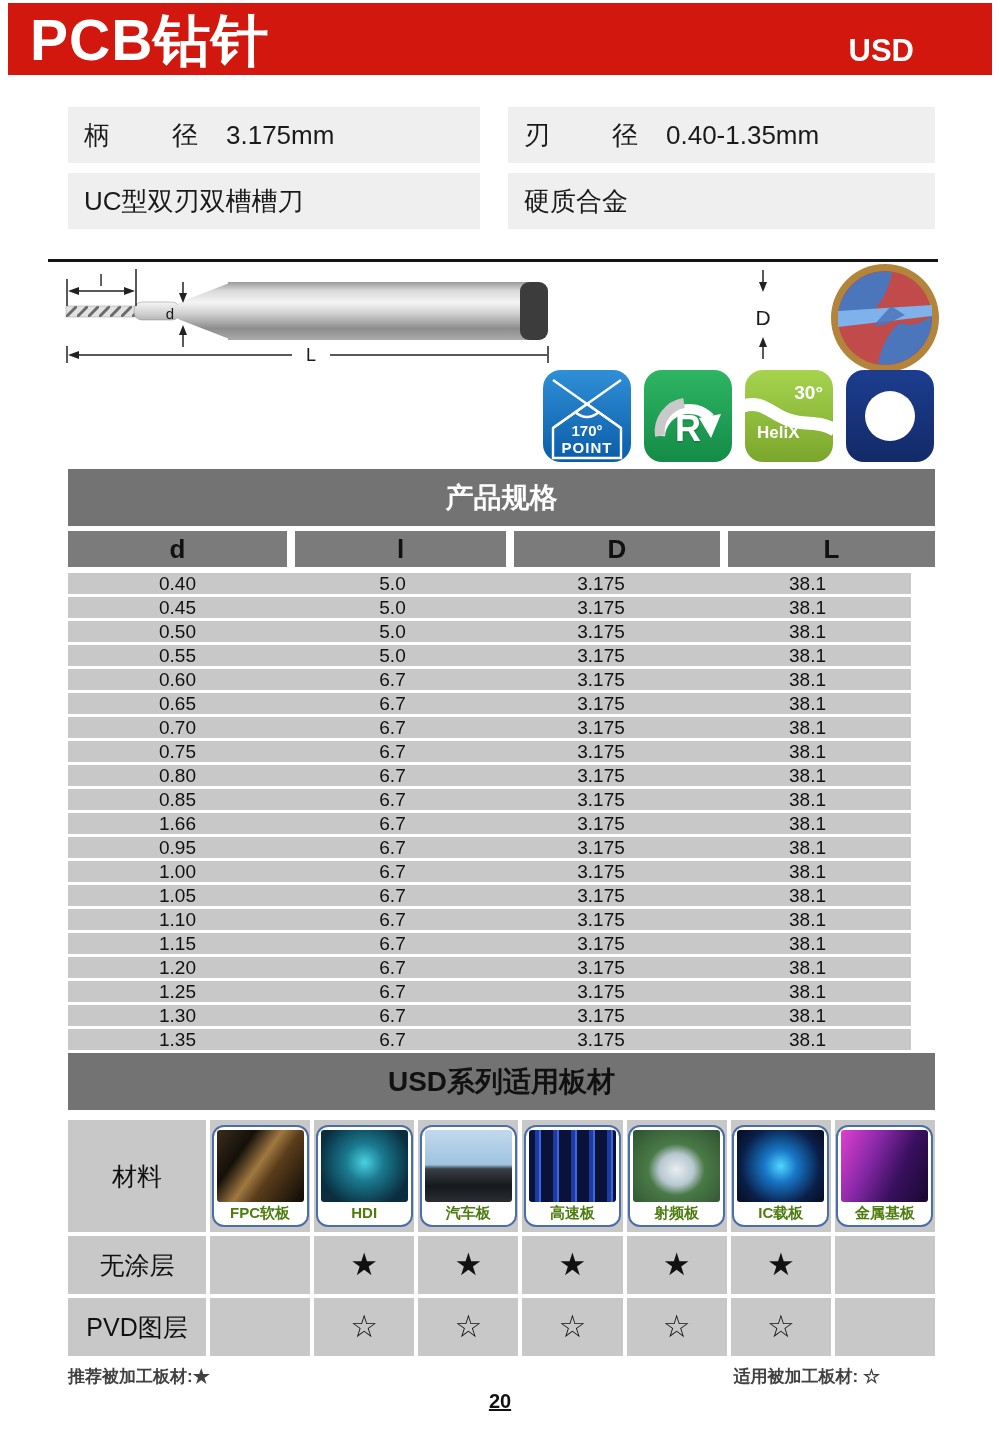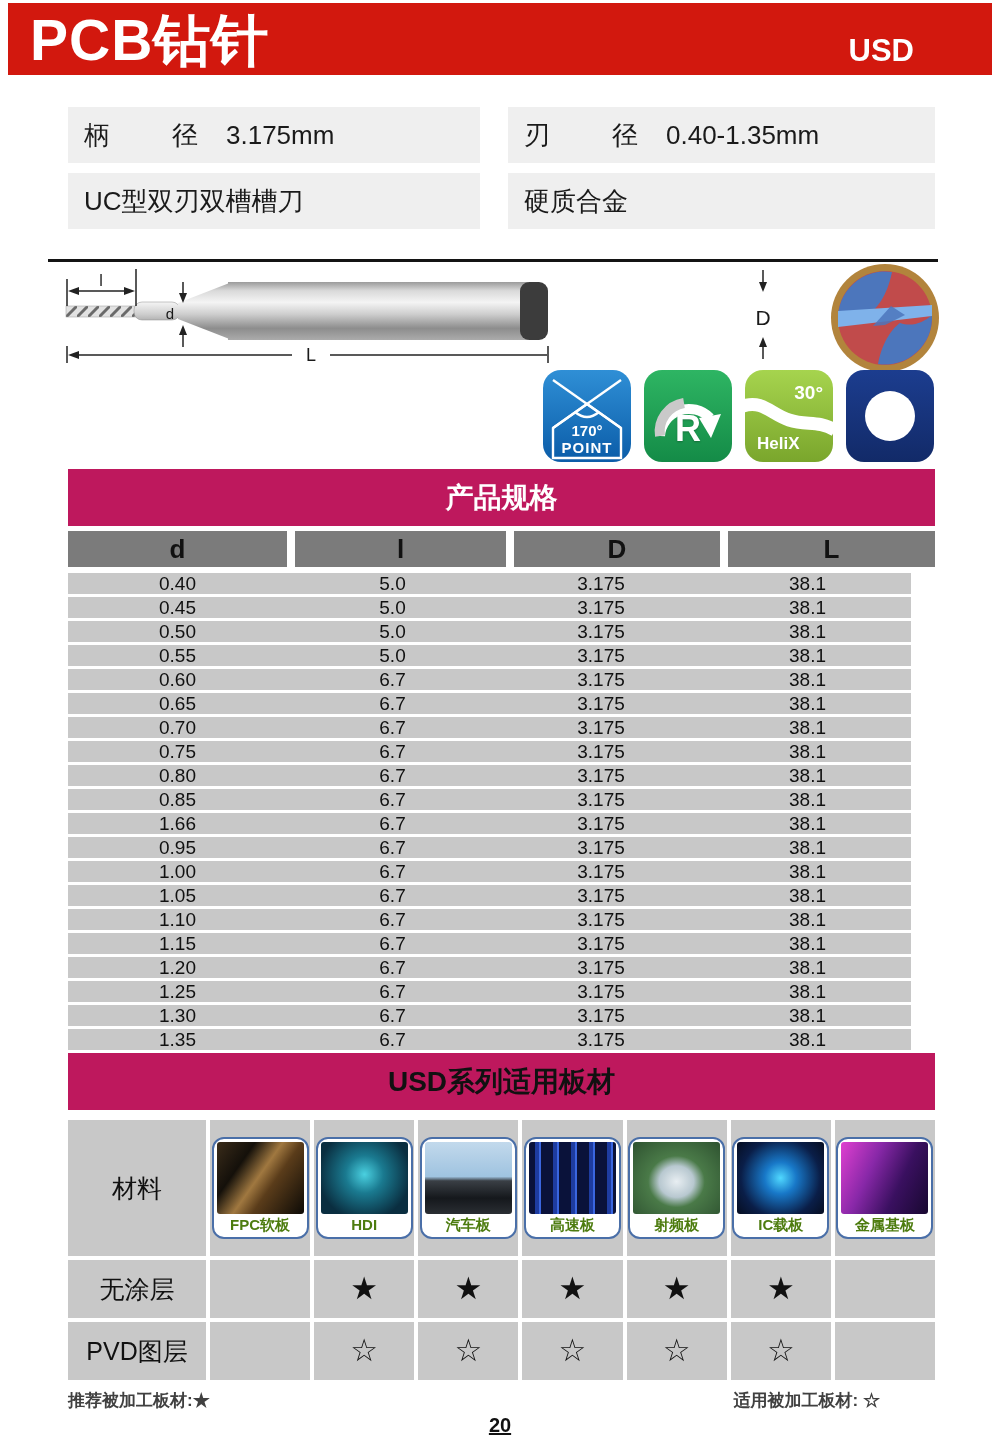--- a/index.html
+++ b/index.html
@@ -29,41 +29,41 @@
   .icon svg { position:absolute; left:0; top:0; }
   .icon-point  { background:linear-gradient(180deg,#2f8fd6 0%,#0b5ca8 100%); }
   .icon-radius { background:linear-gradient(180deg,#2eb563 0%,#148b47 100%); }
   .icon-helix  { background:linear-gradient(180deg,#a6d44e 0%,#7aa62c 100%); }
   .icon-ring   { background:linear-gradient(180deg,#1c3d8f 0%,#122a68 100%); }
   .ic-txt { position:absolute; width:100%; text-align:center; color:#fff; font-weight:600; }
   .pt-1 { top:52px; font-size:15px; }
   .pt-2 { top:69px; font-size:15px; letter-spacing:1px; }
   .rd-r { top:38px; font-size:36px; font-weight:800; text-shadow:0 1px 2px rgba(0,0,0,.25); }
   .hx-a { top:12px; text-align:right; padding-right:10px; font-size:19px; font-weight:700; }
-  .hx-l { top:64px; text-align:left; padding-left:12px; font-size:17px; font-weight:700; }
+  .hx-l { top:53px; text-align:left; padding-left:12px; font-size:17px; font-weight:700; }
   .ring-dot { position:absolute; left:19px; top:21px; width:50px; height:50px; border-radius:50%; background:#fff; }
 
   
-  .bar { margin:0 65px 0 68px; height:57px; background:#be185d; text-align:center; line-height:57px; font-size:28px; font-weight:800; }
+  .bar { margin:0 65px 0 68px; height:57px; background:#737373; text-align:center; line-height:57px; font-size:28px; font-weight:800; }
   .bar-spec { margin-top:7px; color:#fff; margin-bottom:5px; }
   .bar-usd { margin-top:1px; color:#111; margin-bottom:10px; }
   .tgrid { margin:0 65px 0 68px; display:grid; grid-template-columns:219px 211px 206px 207px; column-gap:8px; }
   .thead { margin-bottom:6px; }
   .th { background:#7b7b7b; height:36px; line-height:36px; text-align:center; font-weight:800; font-size:26px; color:#111; }
   .trow { margin:0 65px 3px 68px; display:grid; grid-template-columns:219px 211px 206px 207px; }
   .tcell { background:#c8c8c8; height:21px; line-height:21px; text-align:center; font-size:19px; color:#111; }
 
   
   .mgrid { margin:0 65px 4px 68px; display:grid; grid-template-columns:138px repeat(7,1fr); gap:4px; }
   .mat-label-cell { background:#c8c8c8; display:flex; align-items:center; justify-content:center; font-size:25px; color:#111; }
   .mat-cell { background:#c8c8c8; display:flex; align-items:center; justify-content:center; }
   .mat-card { width:97px; background:#fff; border:2px solid #4a6fa8; border-radius:12px; padding:3px 3px 1px 3px; }
   .mat-thumb { width:87px; height:72px; border-radius:3px; }
   .mat-name { font-size:15px; font-weight:700; text-align:center; color:#4d7c0f; line-height:22px; white-space:nowrap; }
-  .mrow-mat { height:136px; }
+  .mrow-mat { height:112px; }
   .mrow-star .mat-label-cell, .mrow-star .star-cell { height:58px; }
   .star-cell { background:#c8c8c8; text-align:center; font-size:31px; line-height:58px; color:#111; }
 
   .art-fpc    { background:linear-gradient(125deg,#3a2c1a 0%,#14100a 28%,#a07840 48%,#5a3c1a 62%,#0c0a06 100%); }
   .art-hdi    { background:radial-gradient(circle at 50% 45%,#4ad0e0 0%,#1a7a90 32%,#0a2e40 78%); }
   .art-car    { background:linear-gradient(180deg,#c2d9ec 0%,#9fc3e0 48%,#3a3f45 54%,#15181c 78%,#2a2e33 100%); }
   .art-server { background:repeating-linear-gradient(90deg,#0a123a 0 6px,#1e3ca0 6px 10px,#3a66e0 10px 12px,#0a123a 12px 18px); }
   .art-rf     { background:radial-gradient(ellipse at 50% 55%,#e8eef2 0%,#b8c8d0 28%,#4a7a48 46%,#2e5230 100%); }
   .art-ic     { background:radial-gradient(circle at 50% 50%,#50d8ff 0%,#1878c8 28%,#0a1e48 70%,#060d20 100%); }
   .art-metal  { background:linear-gradient(115deg,#e040d0 0%,#8828a8 35%,#3a1060 65%,#180830 100%); }

